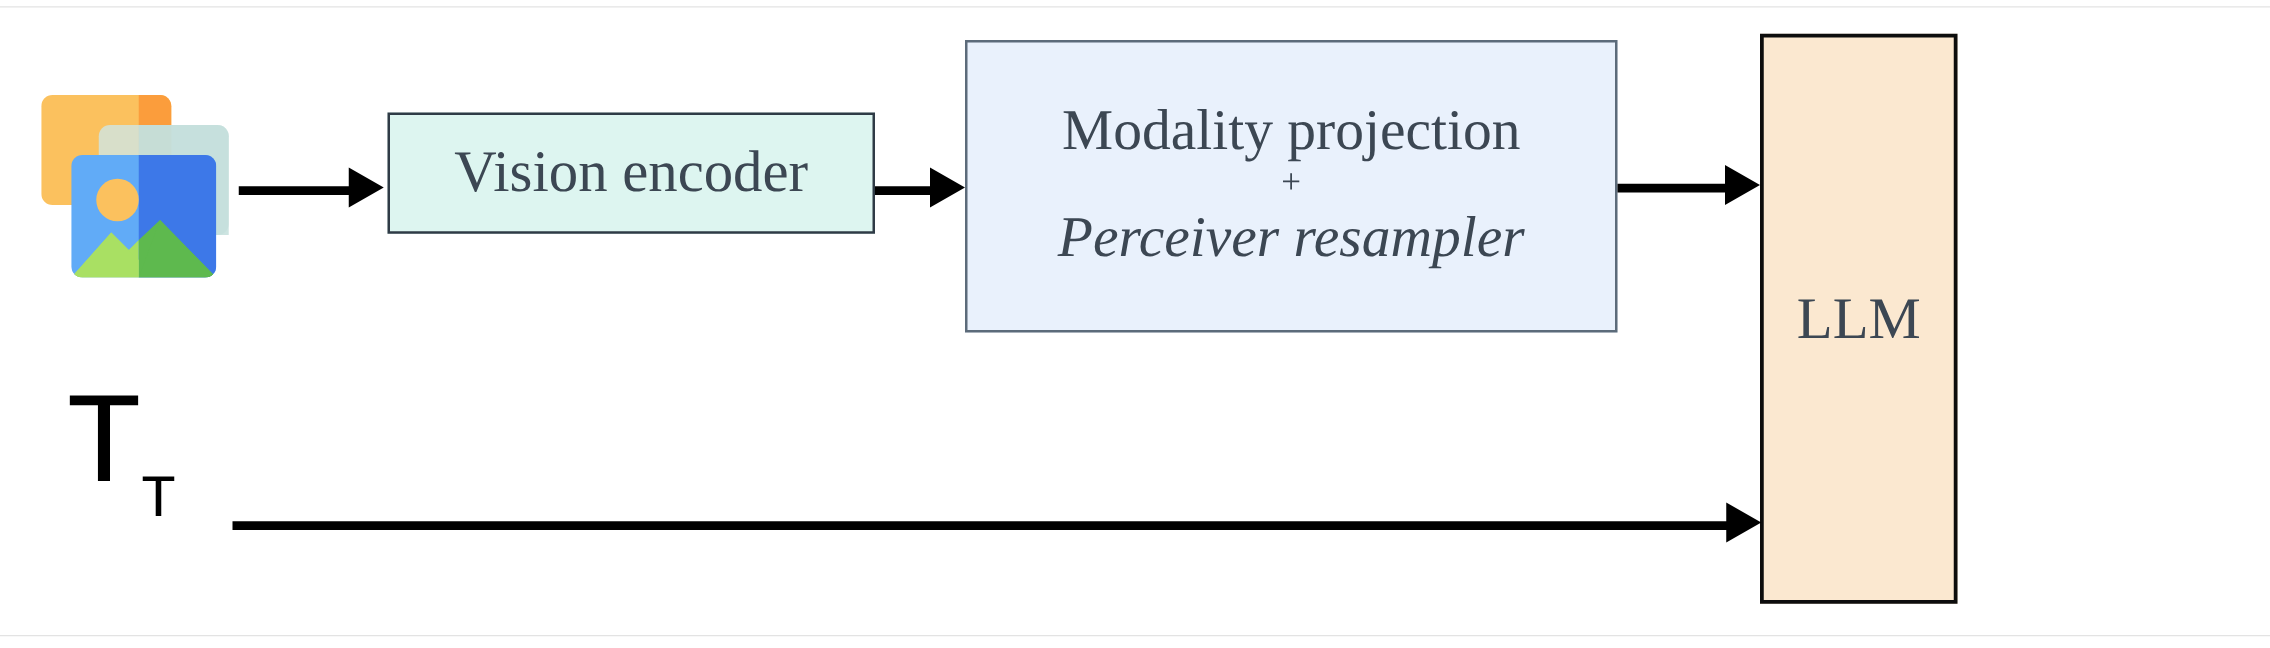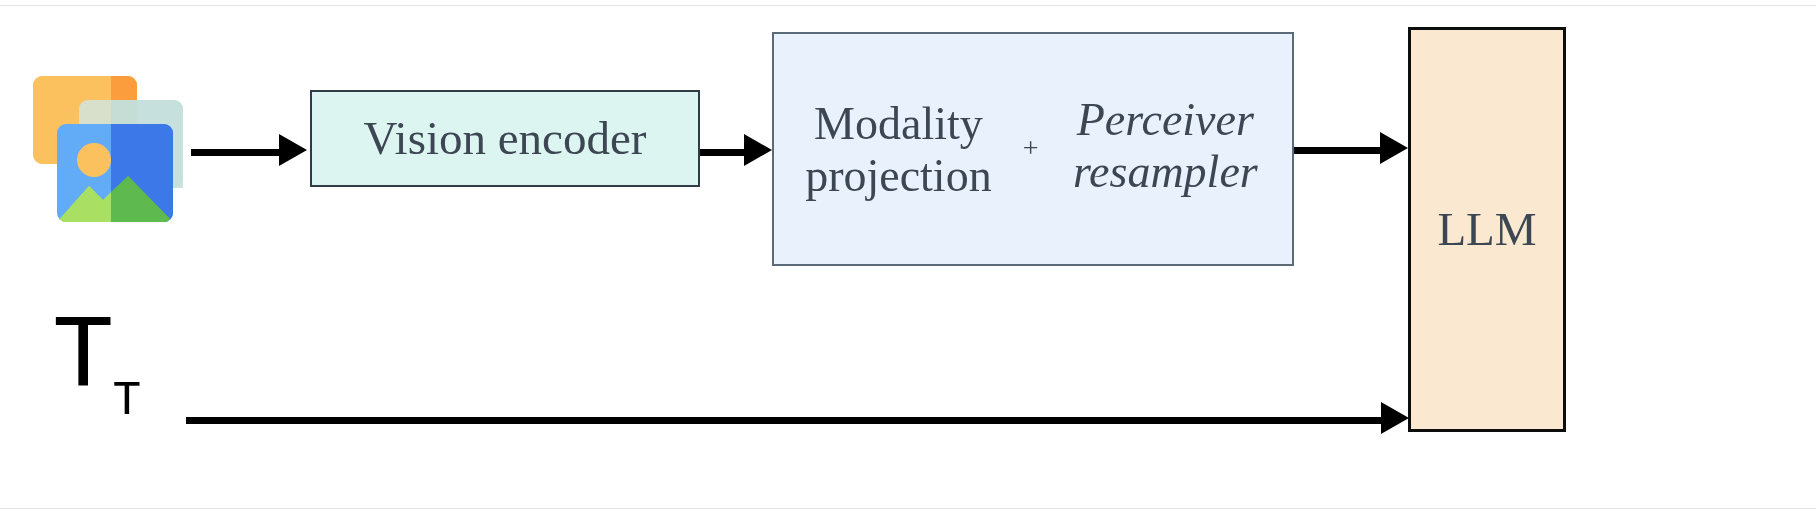--- a/index.html
+++ b/index.html
@@ -53,35 +53,35 @@
   }
 
   #node-modality {
     left: 772px;
     top: 32px;
     width: 522px;
     height: 234px;
     background: #e9f1fc;
     border: 2px solid #5c6b7a;
     font-size: 46px;
-    flex-direction: row;
+    flex-direction: column;
   }
   #node-modality .line-plus {
     font-size: 28px;
     line-height: 1;
     margin: 2px 0 4px 0;
   }
   #node-modality .line-a { margin-top: 2px; }
   #node-modality .line-b { margin-bottom: 6px; font-style: italic; }
 
   #node-llm {
     left: 1408px;
     top: 27px;
     width: 158px;
-    height: 405px;
+    height: 456px;
     background: #fbe8d0;
     border: 3px solid #0d0d0d;
     font-size: 47px;
   }
 
   
   .arrow-shaft {
     position: absolute;
     background: #000000;
     height: 7px;

